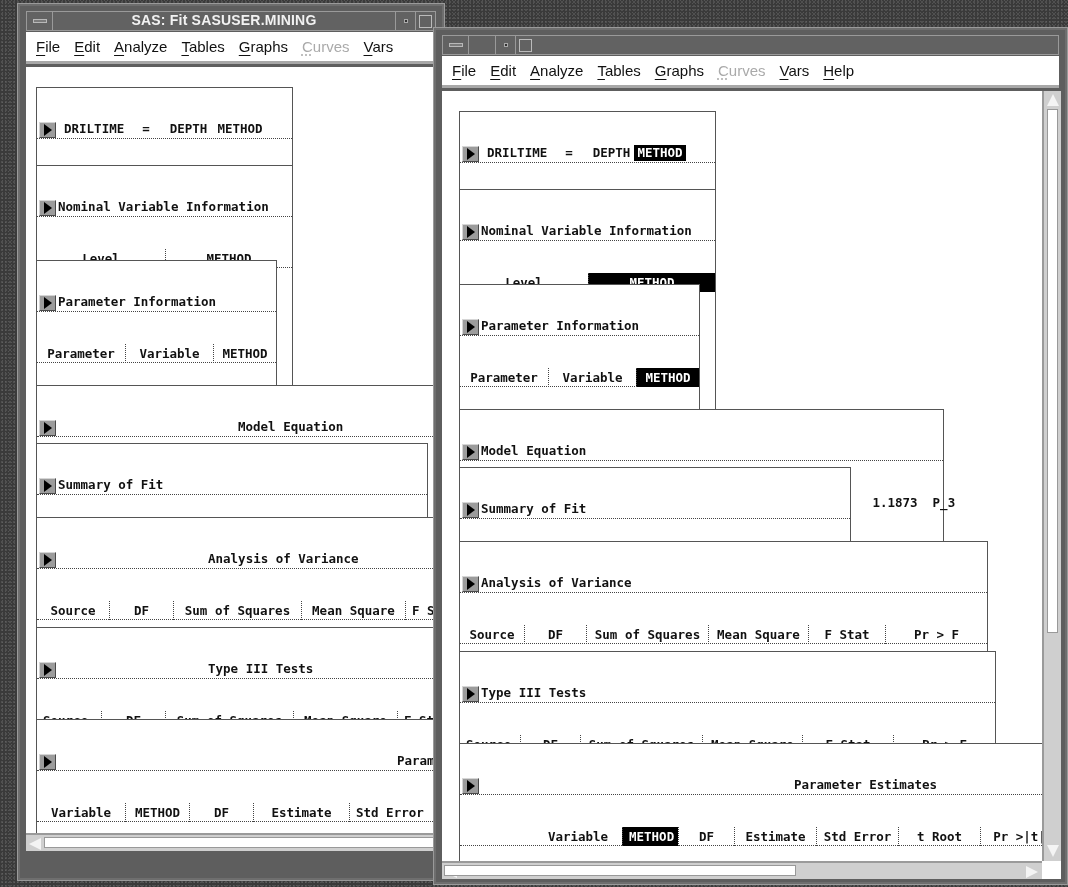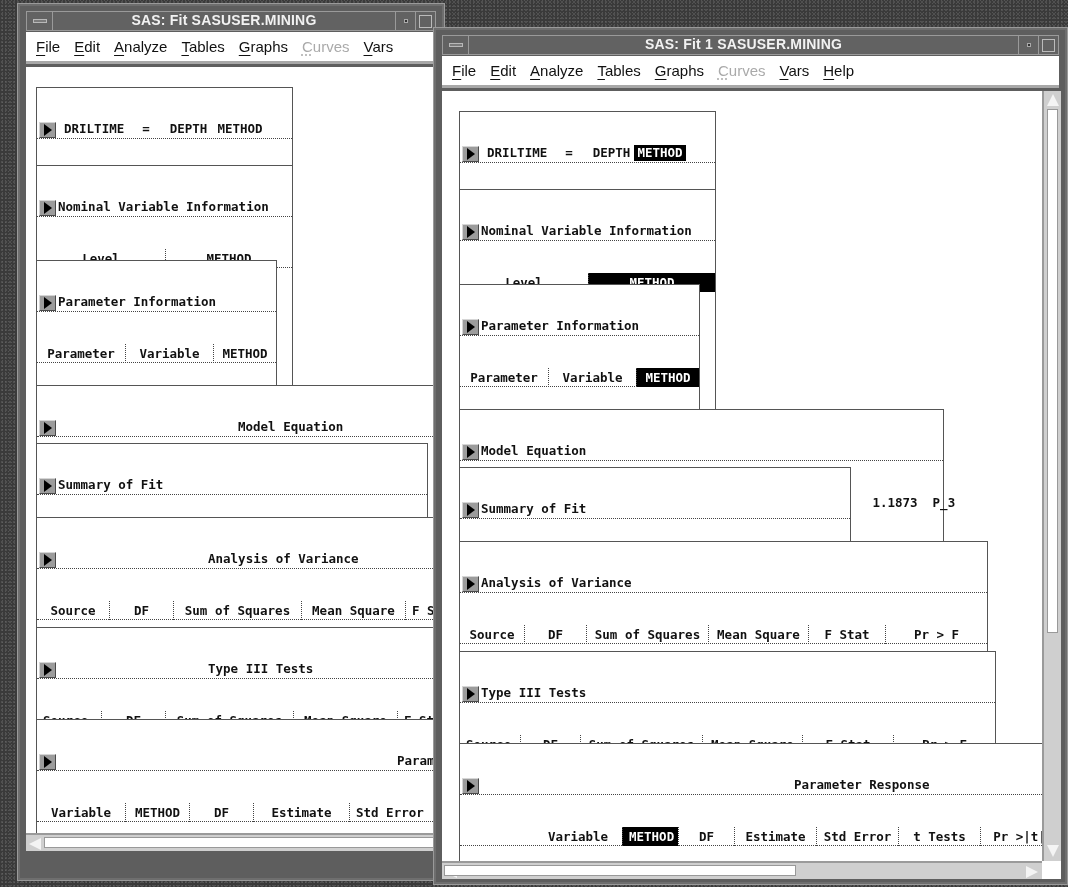--- a/index.html
+++ b/index.html
@@ -277,21 +277,20 @@
     <div class="arrow" style="left:3px; top:3px; border-right:12px solid #f4f4f4; border-top:6px solid transparent; border-bottom:6px solid transparent;"></div>
     <div class="thumb-h" style="left:18px; top:2px; width:400px; height:11px;"></div>
   </div>
 </div>
 
 <div class="win" style="left:433px; top:27px; width:635px; height:858px;">
   <div class="titlebar">
     <div class="title-btn">
         <div class="minus-glyph"></div>
       </div>
-    <div class="title-text">SAS: Fit 1 SASUSER.MINING</div>
     <div class="title-right">
       <div class="iconify-btn">
           <div class="iconify-glyph"></div>
         </div>
       <div class="maximize-btn">
           <div class="maximize-glyph"></div>
         </div>
     </div>
   </div>
   <div class="menubar" id="front-menubar">
@@ -392,28 +391,28 @@
         <div class="cell c vl" style="width:91px;">F Stat</div>
         <div class="cell c vl" style="flex:1;">Pr &gt; F</div>
       </div>
       <div class="body" style="padding:2px 0 1px;">
         <div class="row"><div class="cell" style="width:60px;">DEPTH</div><div class="cell r vl" style="width:60px;">1</div><div class="cell r vl" style="width:122px;">562.7783</div><div class="cell r vl" style="width:100px;">562.7783</div><div class="cell r vl" style="width:91px;">248.49</div><div class="cell r vl" style="flex:1;">&lt;.0001</div></div>
         
       </div>
     </div>
 
     <div class="tbl" style="left:17px; top:652px; width:600px;">
-      <div class="hdr"><div class="tri-btn"></div><span style="position:absolute; left:334px;">Parameter Response</span></div>
+      <div class="hdr"><div class="tri-btn"></div><span style="position:absolute; left:334px;">Parameter Estimates</span></div>
       <div class="row h sep">
         <div class="cell c" style="width:88px;">Variable</div>
         <div class="cell c vl hl" style="width:56px;">METHOD</div>
         <div class="cell c vl" style="width:56px;">DF</div>
         <div class="cell c vl" style="width:82px;">Estimate</div>
         <div class="cell c vl" style="width:82px;">Std Error</div>
-        <div class="cell c vl" style="width:82px;">t Tests</div>
+        <div class="cell c vl" style="width:82px;">t Root</div>
         <div class="cell c vl" style="width:78px;">Pr &gt;|t|</div>
       </div>
       
     </div>
   </div>
 
   <div class="vscroll" style="left:608px; top:63px; width:19px; height:770px;">
     <div class="arrow" style="left:3px; top:3px; border-bottom:12px solid #f4f4f4; border-left:6px solid transparent; border-right:6px solid transparent;"></div>
     <div class="thumb-v" style="left:3px; top:18px; width:11px; height:524px;"></div>
     <div class="arrow" style="left:3px; top:754px; border-top:12px solid #f4f4f4; border-left:6px solid transparent; border-right:6px solid transparent;"></div>

